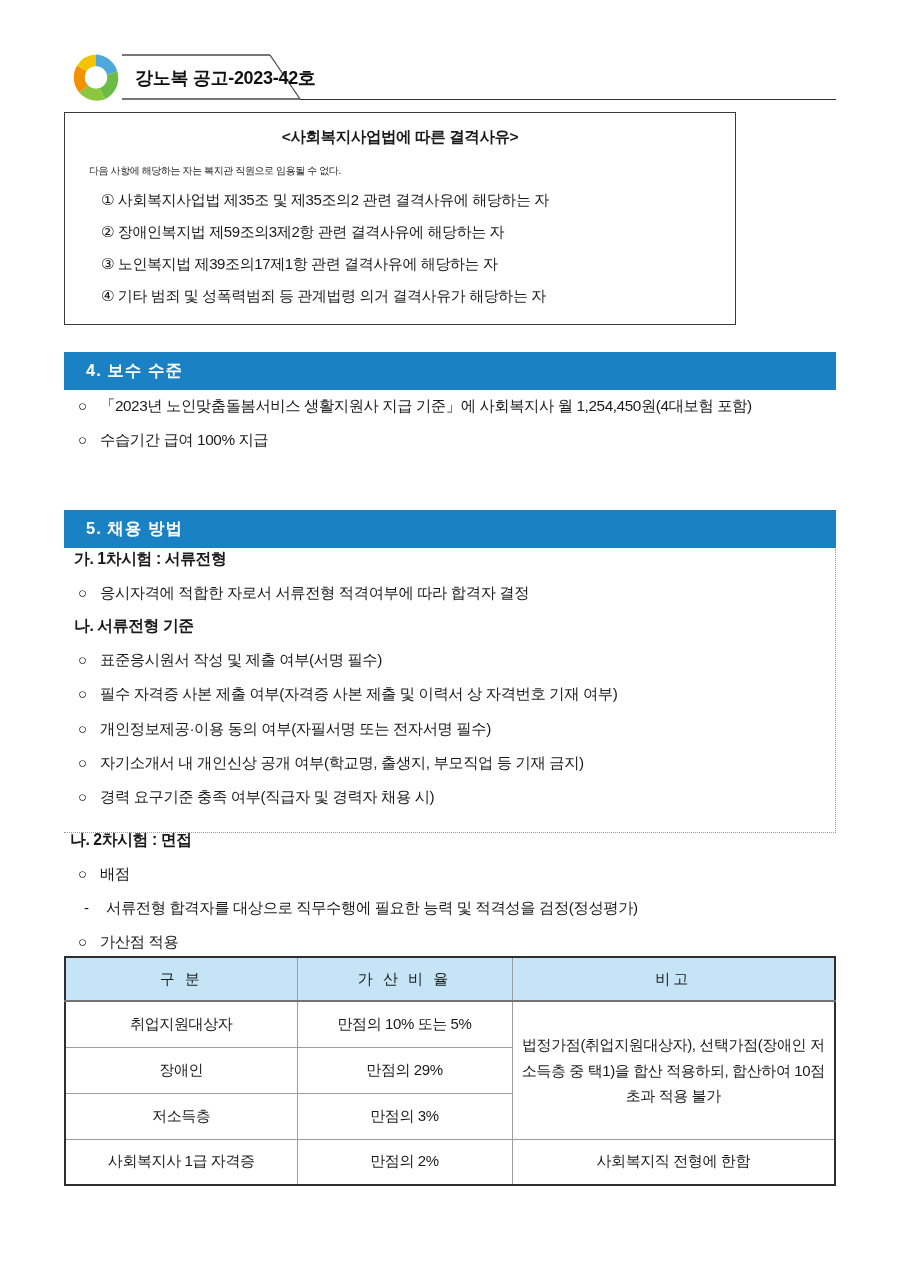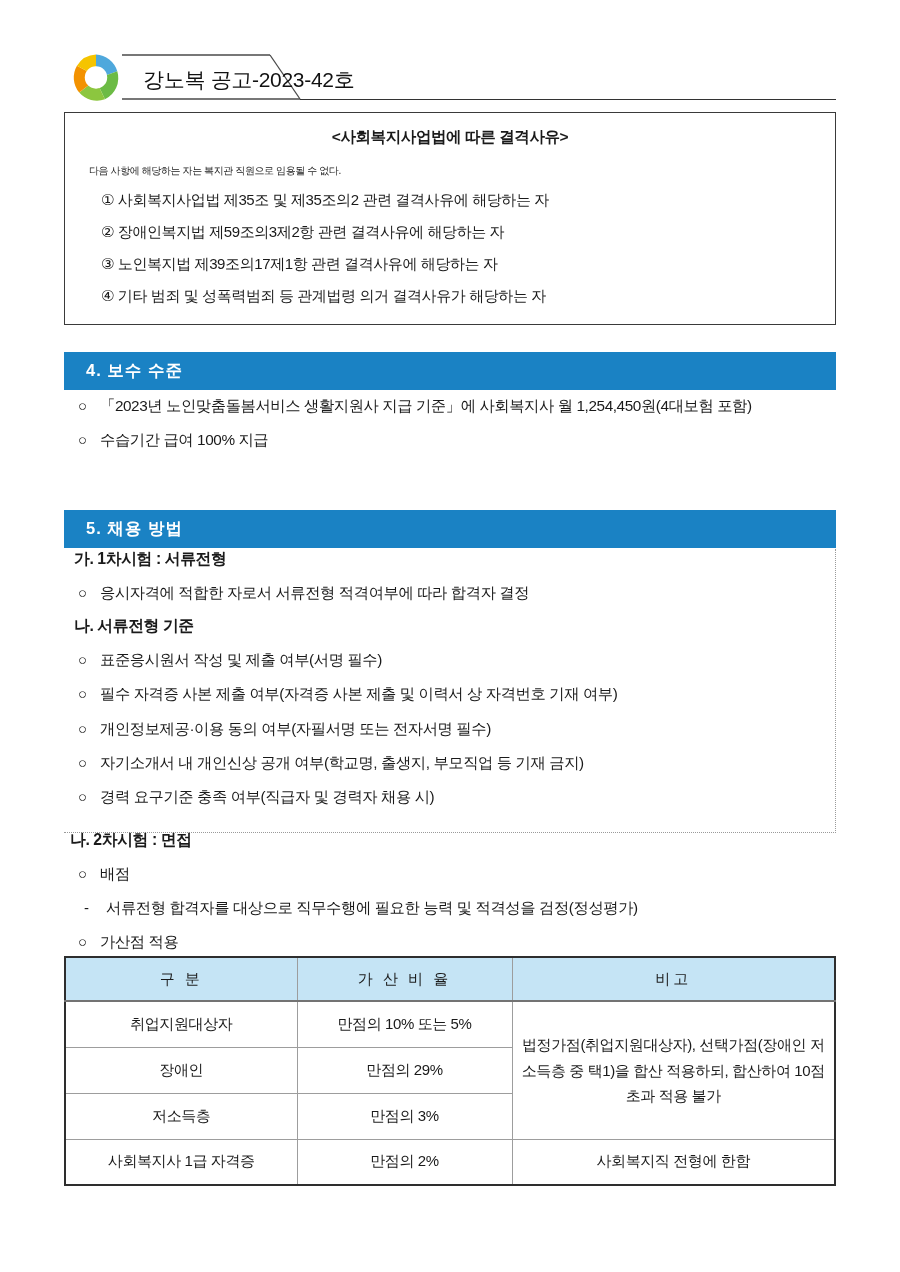--- a/index.html
+++ b/index.html
@@ -37,40 +37,40 @@
 
   .header-tab {
     position: absolute;
     left: 122px; top: 6px;
     width: 180px; height: 46px;
   }
   .header-tab svg { display: block; }
 
   .header-label {
     position: absolute;
-    left: 143px; top: 18px;
-    font-size: 21px;
-    font-weight: normal;
+    left: 135px; top: 18px;
+    font-size: 18px;
+    font-weight: bold;
     letter-spacing: -0.3px;
     white-space: nowrap;
     color: #111;
   }
 
   .header-rule {
     position: absolute;
     left: 300px; top: 51px;
     width: 536px; height: 1px;
     background: #333;
   }
 
   
   .notice-box {
     position: absolute;
     left: 64px; top: 112px;
-    width: 772px;
+    width: 672px;
     height: 213px;
     border: 1.3px solid #3a3a3a;
     padding: 14px 22px 0 22px;
   }
 
   .notice-title {
     text-align: center;
     font-size: 15.5px;
     font-weight: bold;
     letter-spacing: -0.4px;

